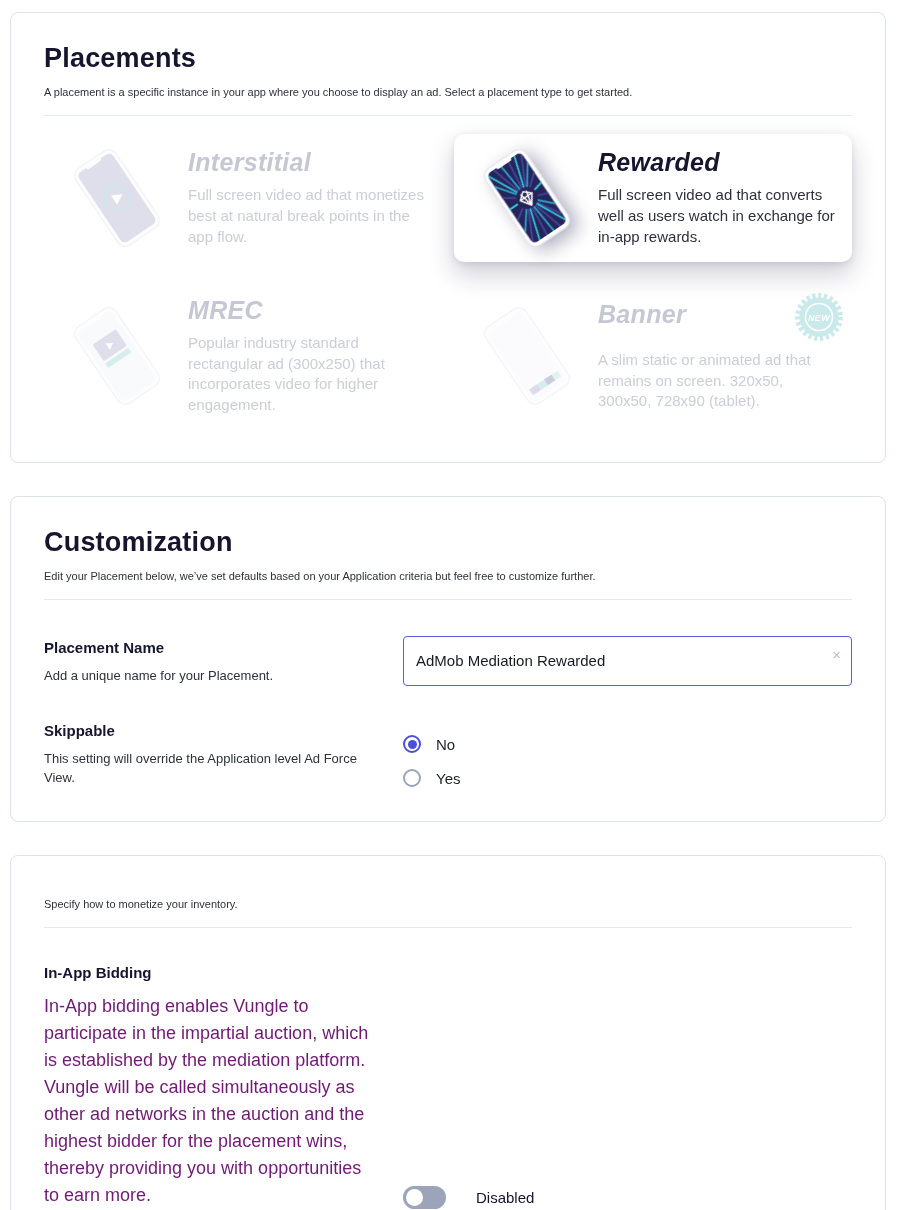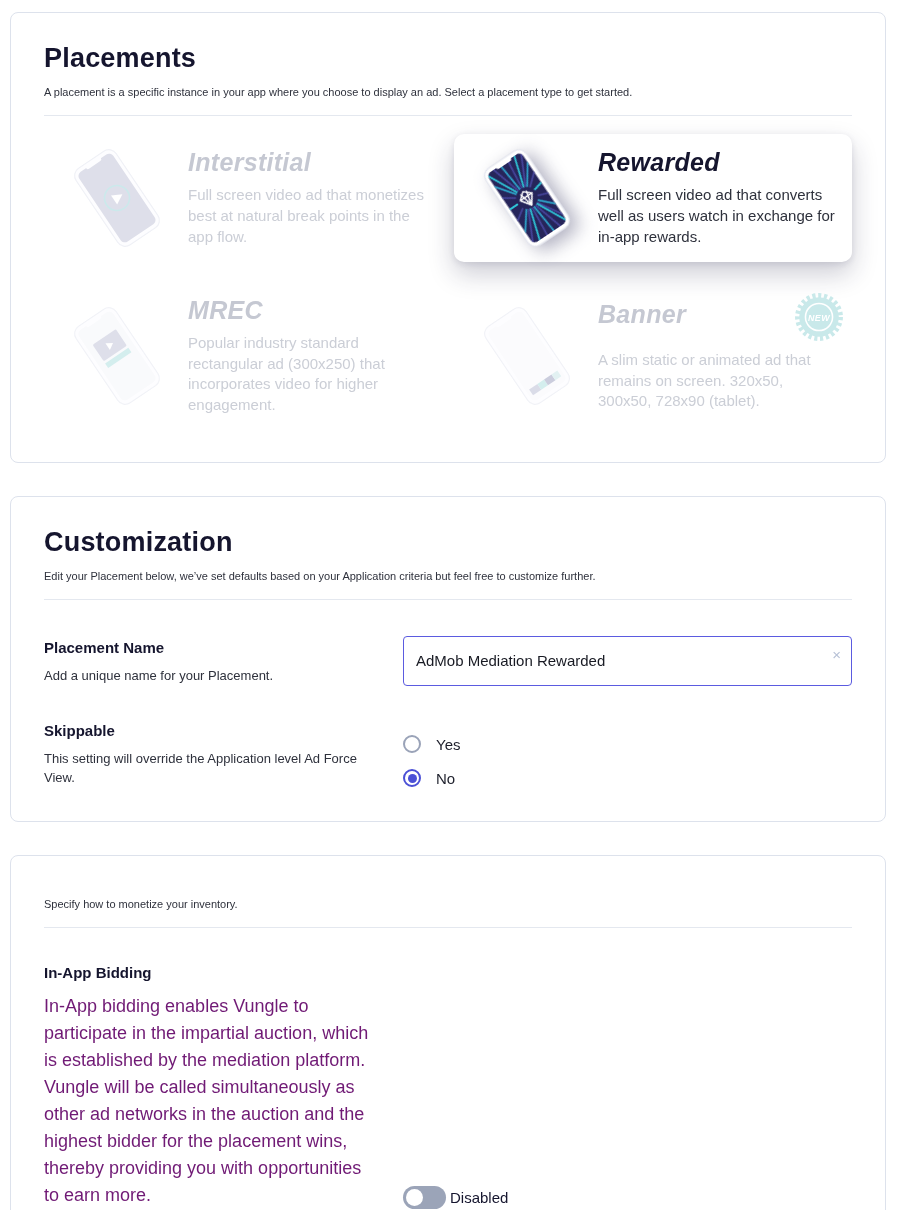--- a/index.html
+++ b/index.html
@@ -127,21 +127,21 @@
   }
   .radio.selected { border-color: #4b50d6; }
   .radio.selected::after {
     content: ""; position: absolute; inset: 2.5px;
     border-radius: 50%; background: #4b50d6;
   }
   .radio-label { font-size: 15px; color: #1d1f2b; }
 
   
   .bidding-desc { margin-top: 12px; font-size: 18px; line-height: 1.5; color: #701a75; max-width: 335px; }
-  .toggle-row { display: flex; align-items: center; gap: 4px; margin-top: 2px; }
+  .toggle-row { display: flex; align-items: center; gap: 30px; margin-top: 2px; }
   .toggle {
     width: 43px; height: 23px;
     border-radius: 12px;
     background: #9ba4b8;
     position: relative;
     cursor: pointer;
   }
   .toggle-knob {
     position: absolute;
     left: 3px; top: 3px;
@@ -301,26 +301,26 @@
   </div>
 
   <div class="form-row">
     <div class="form-left">
       <div class="field-label">Skippable</div>
       <div class="field-helper">This setting will override the Application level Ad Force View.</div>
     </div>
     <div class="form-right">
       <div class="radio-group">
         <div class="radio-row">
+          <span class="radio selected"></span>
+          <span class="radio-label">No</span>
+        </div>
+        <div class="radio-row">
           <span class="radio"></span>
           <span class="radio-label">Yes</span>
-        </div>
-        <div class="radio-row">
-          <span class="radio selected"></span>
-          <span class="radio-label">No</span>
         </div>
       </div>
     </div>
   </div>
 </section>
 
 <section class="card">
   <p class="card-subtitle">Specify how to monetize your inventory.</p>
   <hr class="divider">
 

